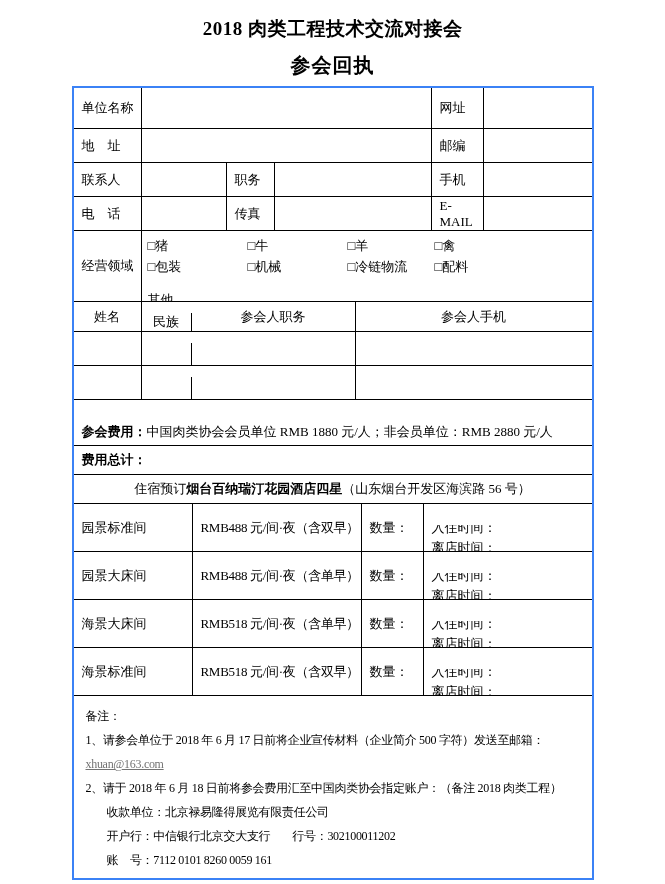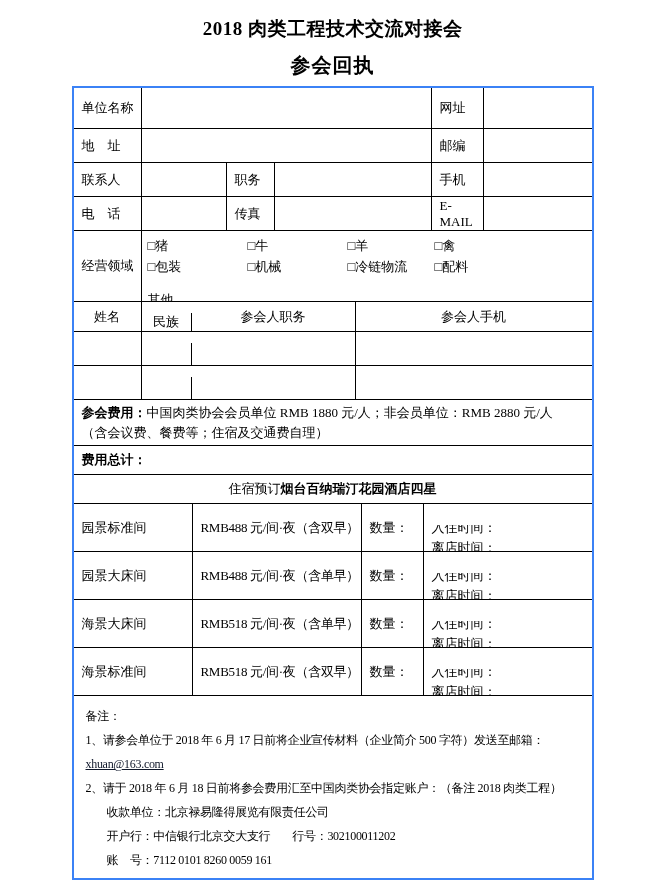--- a/index.html
+++ b/index.html
@@ -43,31 +43,31 @@
   .h45{height:45px;} .h28{height:28px;} .h47{height:47px;}
   
   .bizcell{flex-direction:column;align-items:flex-start;justify-content:flex-start;
     padding:4px 0 4px 6px;}
   .cbrow{display:flex;width:100%;line-height:21px;}
   .cbitem{white-space:nowrap;}
   .cb1{width:100px;} .cb2{width:100px;} .cb3{width:87px;}
   .otherline{margin-top:14px;display:flex;align-items:flex-end;line-height:18px;}
   .blank-underline{display:inline-block;width:230px;border-bottom:1px solid #000;height:15px;}
   
-  .feecell{display:block;padding:3px 8px;line-height:20px;}
+  .feecell{display:block;padding:3px 8px;line-height:20px;margin-top:19px;}
   
   .pricetxt{font-size:13px;letter-spacing:-.3px;white-space:nowrap;}
   .timecell{flex-direction:column;align-items:flex-start;justify-content:center;
     padding-left:8px;line-height:20px;}
   
   .notescell{display:block;padding:8px 10px 6px 12px;font-size:12px;
     line-height:24px;letter-spacing:-.3px;}
   .indent{margin-left:21px;}
   .gap{display:inline-block;width:22px;}
-  a.maillink,.maillink{color:#0f172a;text-decoration:underline;cursor:pointer;}
+  a.maillink,.maillink{color:#737373;text-decoration:underline;cursor:pointer;}
 </style>
 </head>
 <body>
 
 <div class="page">
   <div class="title">2018 肉类工程技术交流对接会</div>
   <div class="subtitle">参会回执</div>
 
   <div class="tbl">
 
@@ -153,20 +153,21 @@
     </div>
 
     <div class="r h28">
       <div class="c w518 lbl b">费用总计：</div>
     </div>
 
     <div class="r h28">
       <div class="c w518 center">
         <span>住宿预订</span>
           <span class="b">烟台百纳瑞汀花园酒店四星</span>
+          <span>（山东烟台开发区海滨路 56 号）</span>
       </div>
     </div>
 
     <div class="r h47">
       <div class="c w119 lbl">园景标准间</div>
       <div class="c w169 lbl pricetxt">RMB488 元/间·夜（含双早）</div>
       <div class="c w62 lbl">数量：</div>
       <div class="c w168 timecell">
         <span>入住时间：</span>
         <span>离店时间：</span>

